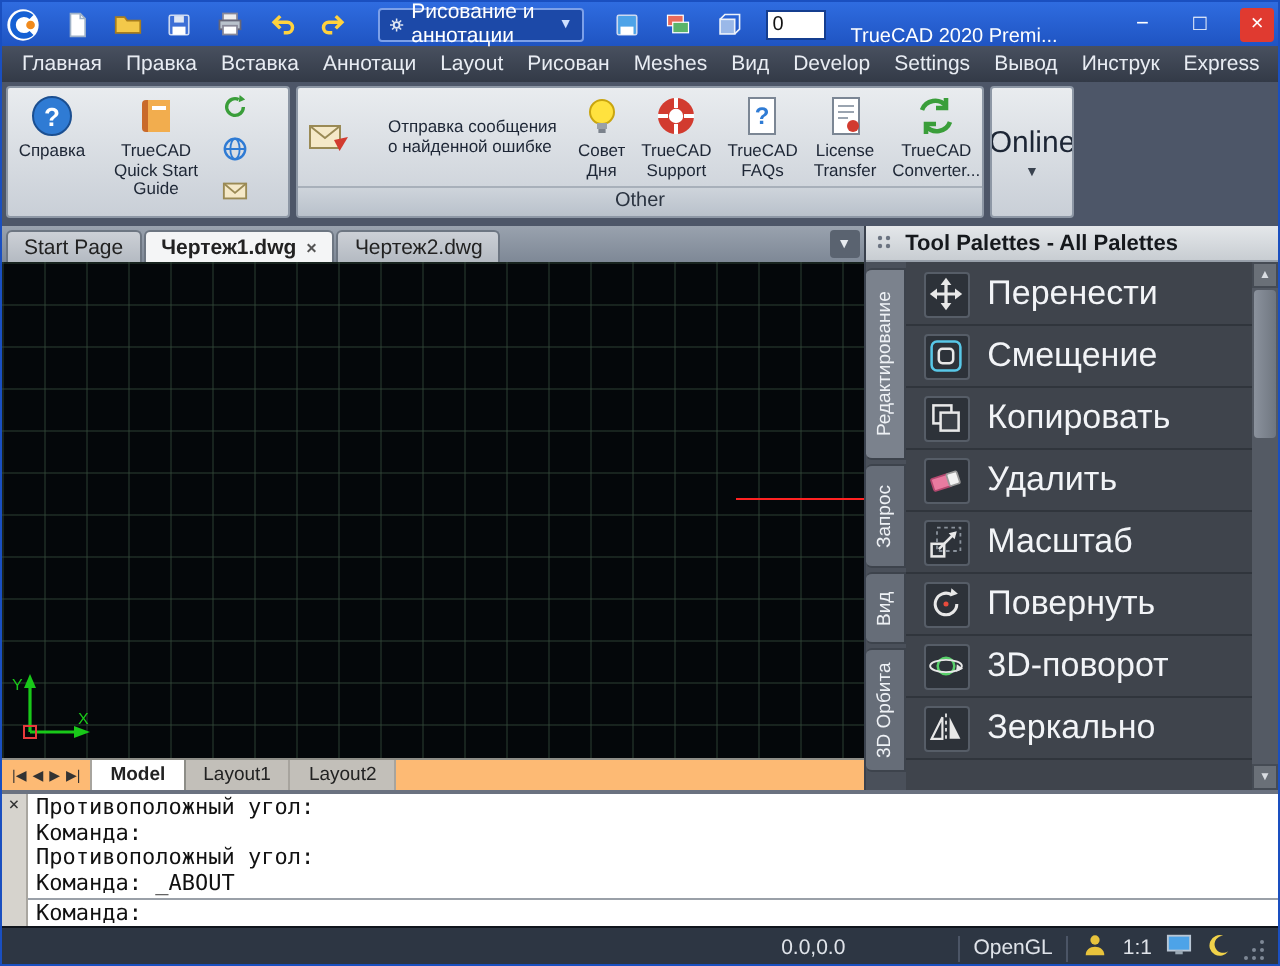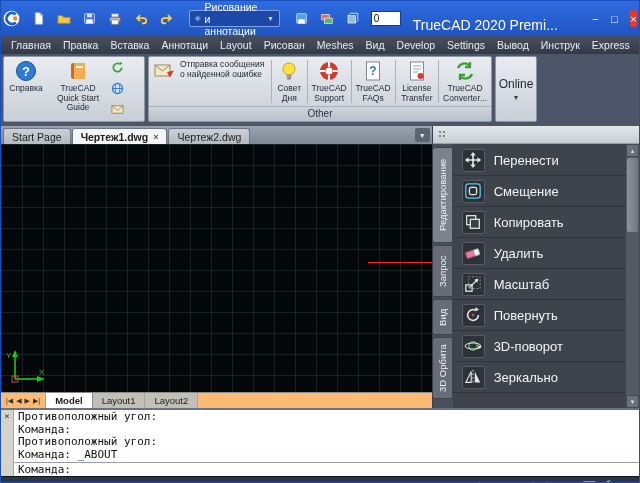--- a/index.html
+++ b/index.html
@@ -1,50 +1,50 @@
 <!DOCTYPE html>
 <html><head>
 <meta charset="utf-8">
 <style>
   * { box-sizing: border-box; margin: 0; padding: 0; }
   body { font-family: "Liberation Sans", sans-serif; background:#222; }
   .app { position:relative; width:640px; height:483px; background:#4d5668; overflow:hidden;
          border:1px solid #1a4fc0; }
 
   
-  .titlebar { height:35px; background:linear-gradient(#2f6ce0,#1f54c2); display:flex; align-items:center;
+  .titlebar { height:22px; background:linear-gradient(#2f6ce0,#1f54c2); display:flex; align-items:center;
               padding:0 2px; gap:12px; }
   .tb-icon { width:17px; height:17px; display:flex; align-items:center; justify-content:center; border-radius:2px; }
   .tb-icon svg { display:block; }
   .workspace { display:flex; align-items:center; gap:4px; background:#1c49a8; border:1px solid #7da0e8;
                border-radius:2px; color:#fff; font-size:10.5px; padding:1px 5px; height:17px; margin:0 3px; }
   .ws-arrow { font-size:7px; color:#cfe0ff; }
   .tb-field { width:30px; height:15px; font-size:10px; border:1px solid #16folly49a8; border:1px solid #143d8f;
               padding:0 2px; background:#fff; color:#111; }
-  .tb-title { margin-left:auto; margin-right:22px; color:#fff; font-size:14px; white-space:nowrap;margin-top:12px; }
+  .tb-title { margin-left:auto; margin-right:22px; color:#fff; font-size:10px; white-space:nowrap;margin-top:12px; }
   .winbtn { width:26px; height:17px; display:flex; align-items:center; justify-content:center;
             color:#fff; font-size:11px; border-radius:2px; }
   .winbtn.close { background:#e03a30; }
 
   
   .menutabs { height:18px; background:linear-gradient(#48505f,#333a47); display:flex; align-items:center;
               padding:0 4px; color:#e8ecf3; font-size:10.5px; }
   .mtab { padding:1px 6px; white-space:nowrap; }
 
   
   .ribbon { height:72px; background:#4d5668; display:flex; gap:3px; padding:2px 2px; }
   .rpanel { height:66px; display:flex; flex-direction:column; border:1px solid #8d97a5; border-radius:2px;
             background:linear-gradient(#e9ecef,#c9cfd7); overflow:hidden; }
   .rbody { flex:1; display:flex; align-items:stretch; padding:1px 2px; gap:1px; }
   .rlabel { font-size:10px; color:#2a3340; text-align:center; padding:1px 4px 2px;
             background:linear-gradient(#ced4db,#b9c1cb); border-top:1px solid #a8b0ba; }
   .bigbtn { display:flex; flex-direction:column; align-items:center; justify-content:flex-start;
             padding:2px 2px; border-radius:2px; }
   .bigbtn .cap { font-size:8.5px; line-height:1.12; color:#1d2635; text-align:center; margin-top:2px; }
-  .hbtn { display:flex; align-items:flex-start; gap:4px; padding:2px 3px; border-radius:2px; }
+  .hbtn { display:flex; align-items:center; gap:18px; padding:2px 3px; border-radius:2px; }
   .hbtn .cap { font-size:8.5px; line-height:1.15; color:#1d2635; width:86px; }
   .sidecol { display:flex; flex-direction:column; justify-content:flex-start; gap:3px; padding:2px 1px; }
   .vline { width:1px; background:#aab2bc; margin:2px 1px; }
 
   
   .main { display:flex; height:282px; }
   .leftcol { width:432px; display:flex; flex-direction:column; }
   .rightcol { width:208px; display:flex; flex-direction:column; border-left:1px solid #3a414d; }
 
   .doctabs { height:18px; background:linear-gradient(#99a2ae,#7e8896); display:flex; align-items:flex-end;
@@ -82,21 +82,21 @@
   .vtabs { width:20px; display:flex; flex-direction:column; gap:2px; padding-top:3px; }
   .vtab { writing-mode:vertical-rl; transform:rotate(180deg); font-size:9.5px; color:#eef1f5;
           background:#666d78; border:1px solid #3d434c; border-right:none; border-radius:0 3px 3px 0;
           display:flex; align-items:center; justify-content:center; }
   .vtab.active { background:#7b828d; }
   .tools { flex:1; background:#3f444c; padding-top:1px; overflow:hidden; }
   .tool { height:31px; display:flex; align-items:center; gap:9px; padding:0 6px 0 9px;
           border-bottom:1px solid #30353c; }
   .tool .ic { width:23px; height:23px; background:#2d3239; border:1px solid #565d67; border-radius:2px;
               display:flex; align-items:center; justify-content:center; flex:none; }
-  .tool .lbl { font-size:13px; color:#f2f4f7; white-space:nowrap; }
+  .tool .lbl { font-size:17px; color:#f2f4f7; white-space:nowrap; }
   .scroll { width:13px; background:#545a64; display:flex; flex-direction:column; }
   .sbtn { height:13px; background:#6a7078; color:#d9dde2; font-size:6px; display:flex; align-items:center;
           justify-content:center; border:1px solid #454b54; }
   .sthumb { margin:1px; height:74px; background:linear-gradient(90deg,#8b929d,#6f7680); border-radius:2px; }
   .strack { flex:1; }
 
   
   .cmd { height:68px; background:#fff; border-top:2px solid #6b7280; display:flex;
          font-family:"DejaVu Sans Mono", monospace; }
   .cmd-gutter { width:13px; background:#d6d3cd; border-right:1px solid #a9a6a0; display:flex;
@@ -307,21 +307,21 @@
               <path d="M6 20v-5h5" fill="none" stroke="#3a9e3a" stroke-width="2.3"></path>
             </svg>
           <span class="cap">TrueCAD Converter...</span>
         </div>
       </div>
       <div class="rlabel">Other</div>
     </div>
 
     <div class="rpanel" style="width:42px">
       <div class="rbody" style="flex-direction:column; align-items:center; justify-content:center; gap:3px;">
-        <span class="cap" style="font-size:12px; color:#1d2635;">Online</span>
+        <span class="cap" style="font-size:15px; color:#1d2635;">Online</span>
         <span style="font-size:7px; color:#39424f;">▼</span>
       </div>
     </div>
   </div>
 
   <div class="main">
 
     <div class="leftcol">
       <div class="doctabs">
         <span class="dtab">
@@ -364,20 +364,21 @@
     </div>
 
     <div class="rightcol">
       <div class="pal-header">
         <svg width="10" height="10" viewBox="0 0 10 10">
           <circle cx="2" cy="2" r="1.1" fill="#6b7380"></circle>
             <circle cx="6" cy="2" r="1.1" fill="#6b7380"></circle>
           <circle cx="2" cy="6" r="1.1" fill="#6b7380"></circle>
             <circle cx="6" cy="6" r="1.1" fill="#6b7380"></circle>
         </svg>
+        <span>Tool Palettes - All Palettes</span>
       </div>
       <div class="pal-body">
         <div class="vtabs">
           <div class="vtab active" style="height:96px">Редактирование</div>
           <div class="vtab" style="height:52px">Запрос</div>
           <div class="vtab" style="height:36px">Вид</div>
           <div class="vtab" style="height:62px">3D Орбита</div>
         </div>
         <div class="tools">
 

